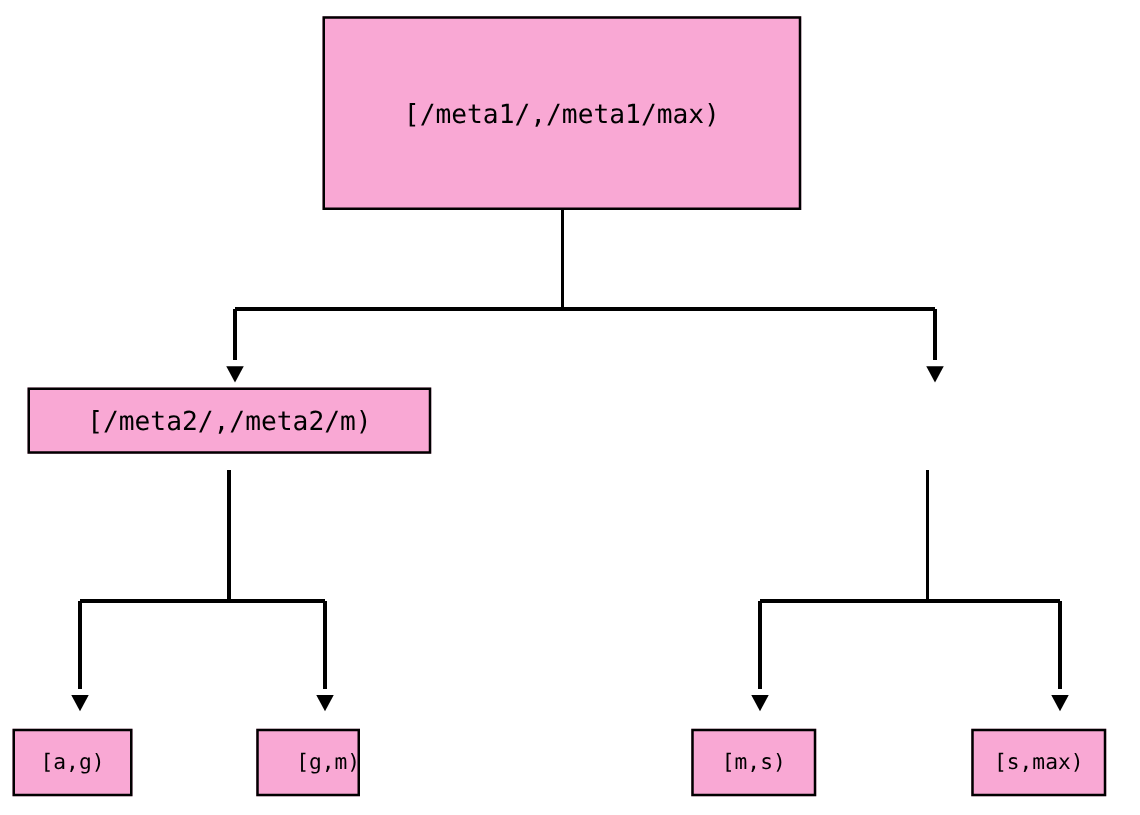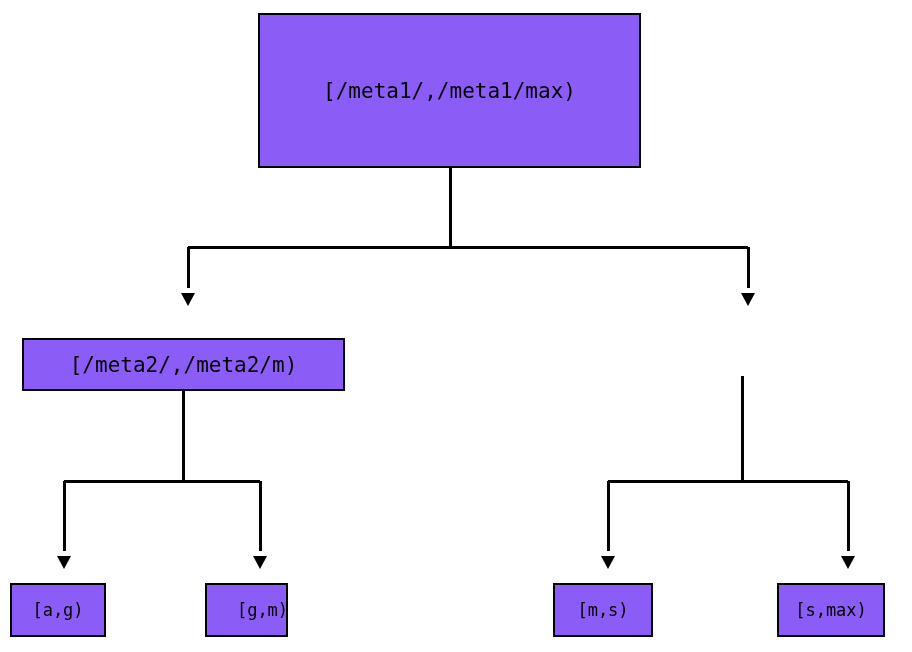--- a/index.html
+++ b/index.html
@@ -21,36 +21,36 @@
   #edge-layer {
     position: absolute;
     left: 0;
     top: 0;
     width: 912px;
     height: 652px;
   }
   .node {
     position: absolute;
     box-sizing: border-box;
-    background: #8b5cf6;
+    background: #f9a8d4;
     border: 2px solid #000000;
     display: flex;
     align-items: center;
     justify-content: center;
     color: #000000;
     white-space: pre;
     letter-spacing: 0px;
   }
   .node-label {
     display: block;
     color: #000000;
     white-space: pre;
   }
   .node-root   { left: 258px; top: 13px;  width: 383px; height: 155px; }
-  .node-mid    { top: 338px; height: 53px; }
+  .node-mid    { top: 310px; height: 53px; }
   .node-mid-l  { left: 22px;  width: 323px; }
   .node-mid-r  { left: 582px; width: 319px; }
   .node-leaf   { top: 583px; height: 54px; }
   .node-leaf-1 { left: 10px;  width: 96px; }
   .node-leaf-2 { left: 205px; width: 83px; padding-left: 32px; }
   .node-leaf-3 { left: 553px; width: 100px; }
   .node-leaf-4 { left: 777px; width: 108px; }
 
   .fs-root { font-size: 21px; }
   .fs-mid  { font-size: 21px; }

